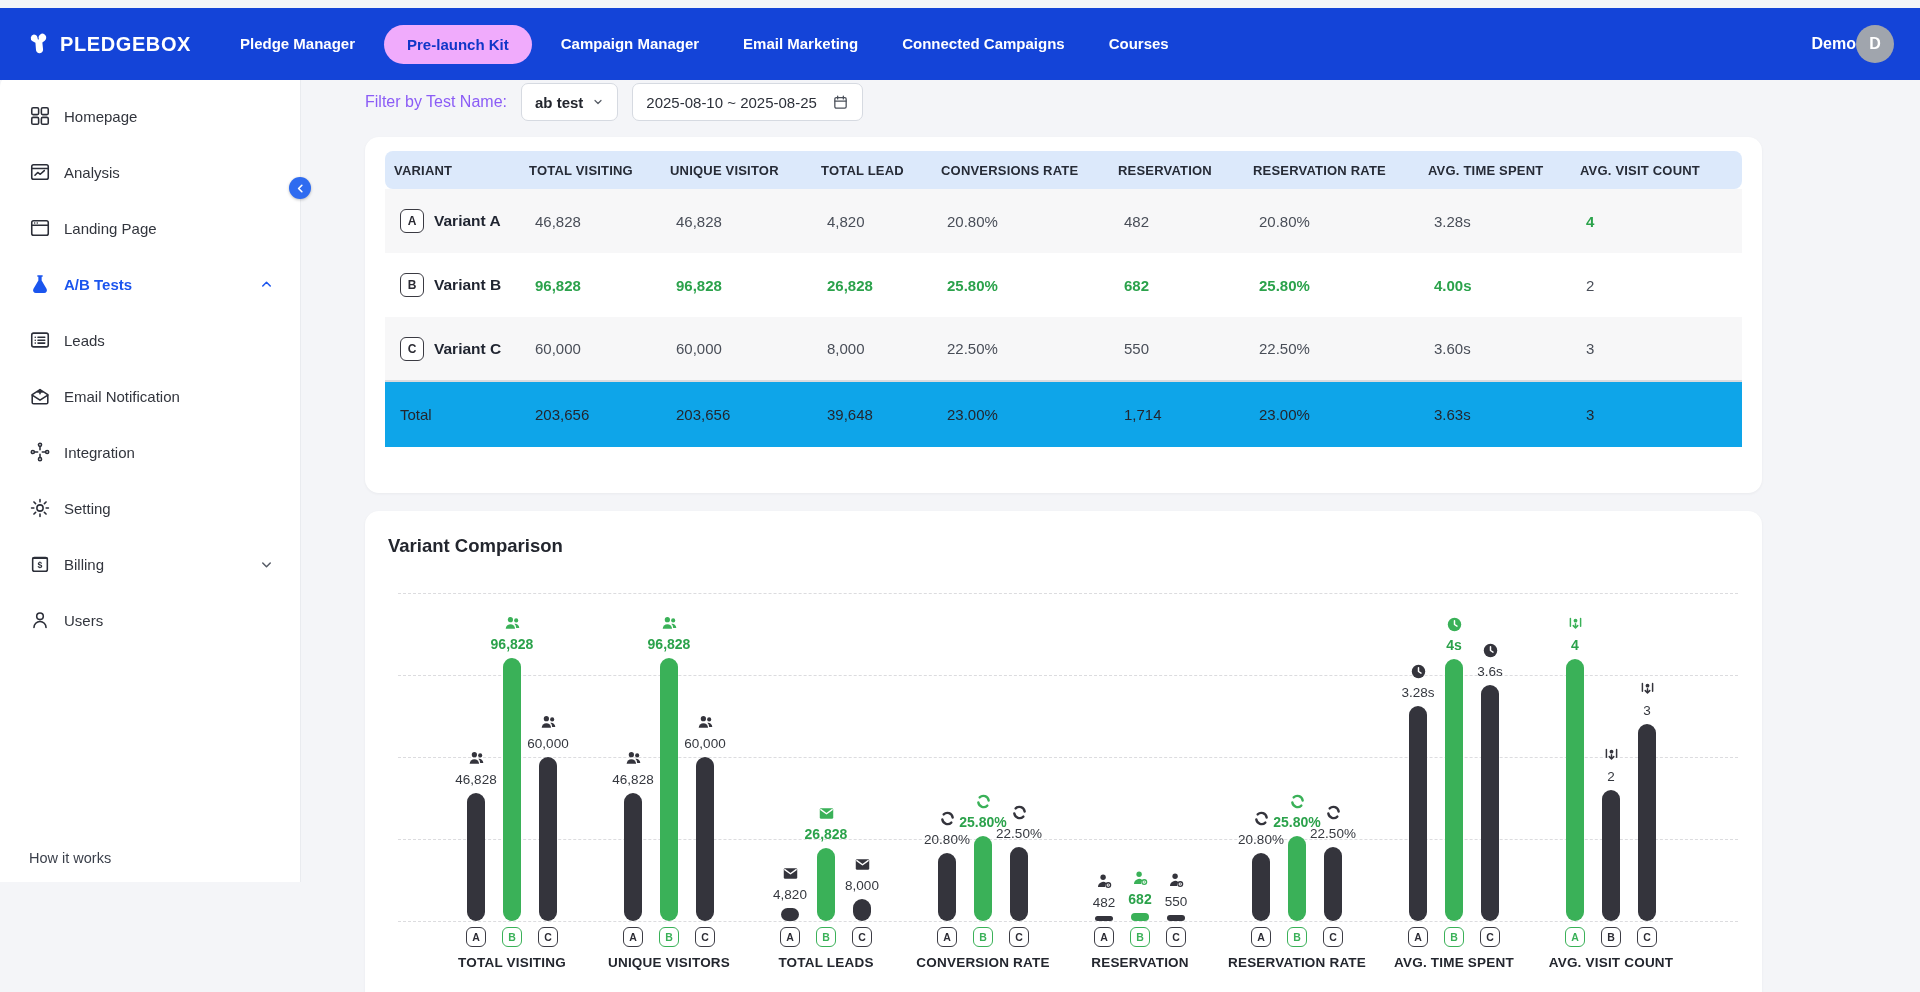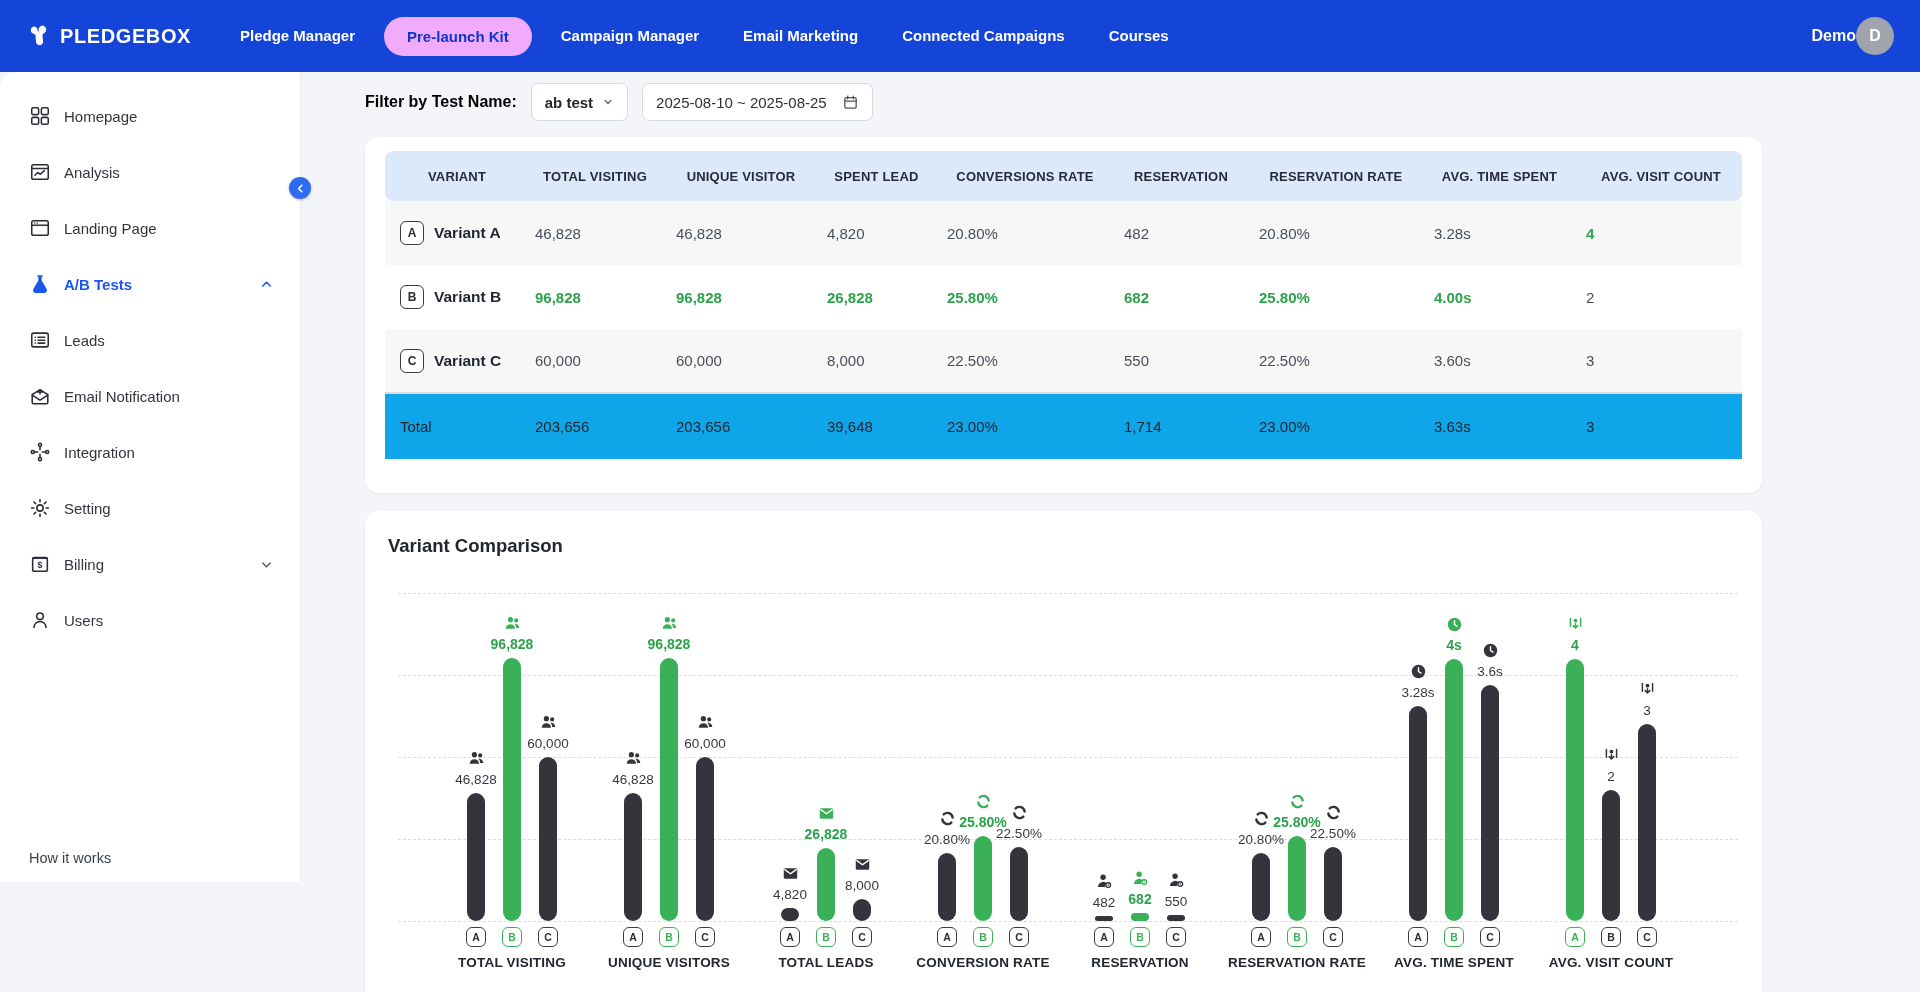--- a/index.html
+++ b/index.html
@@ -12,21 +12,21 @@
     --card:#ffffff;
     --header-bg:#dce9fb;
     --text-dark:#23262e;
     --text-mid:#494e58;
   }
   *{margin:0;padding:0;box-sizing:border-box;}
   html,body{width:1920px;height:992px;overflow:hidden;}
   body{font-family:"Liberation Sans","DejaVu Sans",sans-serif;background:var(--page-bg);position:relative;}
 
   
-  .navbar{position:absolute;left:0;top:0;width:1920px;height:72px;background:var(--nav-blue);
+  .navbar{position:absolute;left:0;top:8px;width:1920px;height:72px;background:var(--nav-blue);
     display:flex;align-items:center;justify-content:space-between;padding:0 26px;z-index:30;}
   .nav-left{display:flex;align-items:center;gap:30px;}
   .logo{display:flex;align-items:center;gap:8px;color:#fff;cursor:pointer;}
   .logo-text{font-size:20px;font-weight:800;letter-spacing:.6px;}
   .nav-items{display:flex;align-items:flex-start;gap:14px;margin-left:4px;}
   .nav-item{color:#fff;font-size:15px;font-weight:600;padding:10px 15px;border-radius:22px;cursor:pointer;white-space:nowrap;}
   .nav-item.active{background:#f0abfc;color:#1036c8;padding:11px 23px;}
   .nav-right{display:flex;align-items:center;}
   .nav-user{color:#fff;font-size:16px;font-weight:700;cursor:pointer;}
   .avatar{width:38px;height:38px;border-radius:50%;background:#a0a5ad;color:#fff;font-size:16px;font-weight:700;
@@ -47,30 +47,30 @@
   .sub-wrap{margin-left:35px;border-left:1.5px solid #e3e5ea;padding-left:13px;margin-top:-2px;margin-bottom:16px;}
   .sub-item{height:40px;display:flex;align-items:center;padding-left:25px;font-size:15px;color:#3a3e48;cursor:pointer;border-radius:10px;}
   .sub-item.active{background:#e9effd;color:var(--accent-blue);font-weight:700;height:54px;margin-top:4px;width:229px;}
   .sidebar-footer{position:absolute;left:29px;bottom:16px;font-size:14.5px;color:#3a3f4a;cursor:pointer;}
   .collapse-btn{position:absolute;right:-11px;top:105px;width:22px;height:22px;border-radius:50%;border:none;
     background:#2e6bf0;color:#fff;display:flex;align-items:center;justify-content:center;cursor:pointer;box-shadow:0 1px 3px rgba(0,0,0,.25);}
 
   
   .main{position:absolute;left:300px;top:72px;width:1620px;height:920px;padding-left:65px;}
   .filter-row{margin-top:8px;height:44px;display:flex;align-items:center;gap:14px;}
-  .filter-label{font-size:16px;color:#000000;font-weight:700;}
+  .filter-label{font-size:16px;color:#8b5cf6;font-weight:400;}
   .pill-box{background:#fff;border:1px solid #d6dae1;border-radius:7px;height:38px;display:flex;align-items:center;
     padding:0 13px;gap:9px;cursor:pointer;}
   .pill-box.select .val{font-size:15px;font-weight:700;color:#23262e;}
   .pill-box.date{width:231px;justify-content:space-between;}
   .pill-box.date .val{font-size:15px;color:#2d313a;}
   .card{background:var(--card);border-radius:14px;box-shadow:0 1px 3px rgba(30,40,60,.05);width:1397px;}
   .table-card{margin-top:13px;height:356px;padding:14px 20px 20px 20px;}
   table{border-collapse:collapse;width:1357px;table-layout:fixed;}
-  thead th{background:var(--header-bg);height:50px;text-align:center;font-size:13px;font-weight:700;color:#262b36;
+  thead th{background:var(--header-bg);height:38px;text-align:left;font-size:13px;font-weight:700;color:#262b36;
     padding-left:9px;letter-spacing:.2px;white-space:nowrap;}
   thead th:first-child{border-radius:8px 0 0 8px;}
   thead th:last-child{border-radius:0 8px 8px 0;}
   tbody td{height:64px;font-size:15px;color:var(--text-mid);padding-left:15px;white-space:nowrap;}
   tr.row-odd td{background:#f7f7f8;}
   td.green, span.green{color:var(--green);font-weight:700;}
   .variant-cell{display:flex;align-items:center;gap:10px;}
   .vbadge{width:24px;height:24px;border:1.5px solid #3a3a42;border-radius:6px;display:flex;align-items:center;
     justify-content:center;font-size:12px;font-weight:600;color:#2b2b33;background:#fff;}
   .vname{font-size:15.5px;font-weight:700;color:#1f2430;}
@@ -271,21 +271,21 @@
           <col style="width: 135px;">
           <col style="width: 175px;">
           <col style="width: 152px;">
           <col style="width: 171px;">
         </colgroup>
         <thead>
           <tr>
             <th>VARIANT</th>
             <th>TOTAL VISITING</th>
             <th>UNIQUE VISITOR</th>
-            <th>SPENT LEAD</th>
+            <th>TOTAL LEAD</th>
             <th>CONVERSIONS RATE</th>
             <th>RESERVATION</th>
             <th>RESERVATION RATE</th>
             <th>AVG. TIME SPENT</th>
             <th>AVG. VISIT COUNT</th>
           </tr>
         </thead>
         <tbody>
           <tr class="row-odd">
             <td>

